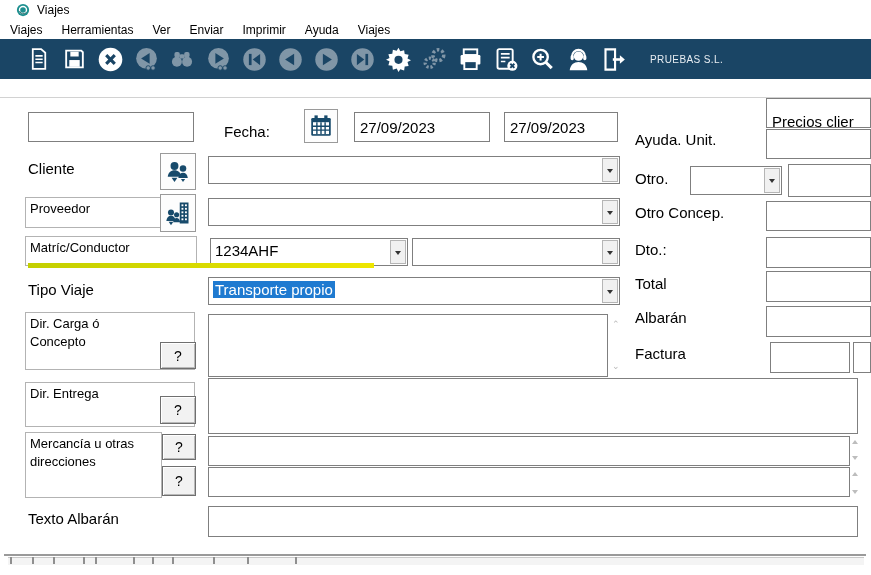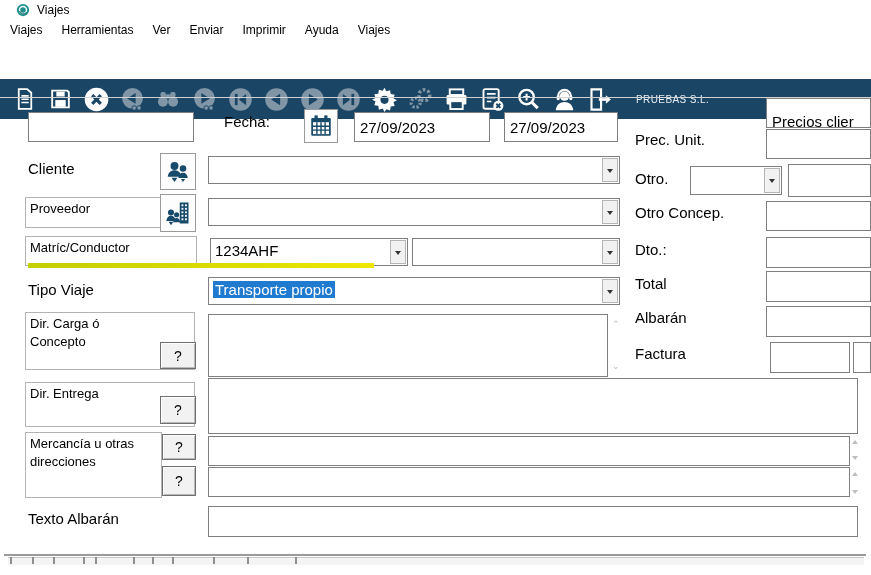--- a/index.html
+++ b/index.html
@@ -6,21 +6,21 @@
   #app{position:relative;width:871px;height:575px;background:#fff;overflow:hidden;
        font-family:"Liberation Sans",sans-serif;color:#000;}
 
   
   .titlebar{position:absolute;left:0;top:0;width:100%;height:20px;display:flex;align-items:center;gap:7px;padding-left:16px;box-sizing:border-box;}
   .titlebar .t{font-size:12px;}
   .menubar{position:absolute;left:0;top:20px;width:100%;height:19px;display:flex;align-items:center;gap:19px;padding-left:10px;box-sizing:border-box;font-size:12px;}
   .menubar span{cursor:default;}
 
   
-  .toolbar{position:absolute;left:0;top:39px;width:100%;height:40px;background:#1a4565;display:flex;align-items:center;gap:8px;padding-left:10px;box-sizing:border-box;margin-top:40px;}
+  .toolbar{position:absolute;left:0;top:39px;width:100%;height:40px;background:#1a4565;display:flex;align-items:center;gap:8px;padding-left:24px;box-sizing:border-box;}
   .tb{width:28px;height:30px;display:flex;align-items:center;justify-content:center;color:#fff;flex:0 0 auto;}
   .tb.dis{color:#8096a7;}
   .tb svg{display:block;}
   .company{color:#e7edf2;font-size:10px;letter-spacing:.4px;margin-left:14px;}
 
   .sep{position:absolute;left:0;top:97px;width:100%;height:1px;background:#d2d2d2;}
 
   
   .inp{position:absolute;background:#fff;border:1px solid #7f7f7f;box-sizing:border-box;font-family:"Liberation Sans",sans-serif;font-size:15px;padding:14px 5px;outline:none;}
   .lblbox{position:absolute;border:1px solid #b3b3b3;box-sizing:border-box;background:#fff;font-size:13px;padding:2px 4px;line-height:1.35;}
@@ -187,21 +187,21 @@
           <path d="M10.5 12h8.2" stroke="currentColor" stroke-width="2.3"></path>
           <path d="M16.8 8.2L21.2 12l-4.4 3.8z" fill="currentColor"></path>
         </svg>
     </div>
     <span class="company">PRUEBAS S.L.</span>
   </div>
 
   <div class="sep"></div>
 
   <input class="inp" style="left: 28px; top: 112px; width: 166px; height: 30px;" value="">
-  <span class="lbl" style="left:224px;top:113px;text-align:center;">Fecha:</span>
+  <span class="lbl" style="left:224px;top:123px;text-align:center;">Fecha:</span>
   <div class="iconbtn" style="left:304px;top:109px;width:34px;height:34px;">
     <svg width="26" height="26" viewBox="0 0 24 24">
         <rect x="3" y="4.5" width="18" height="16.5" rx="1.2" fill="#174a6b"></rect>
         <rect x="6" y="2.2" width="3" height="4.5" fill="#174a6b"></rect>
         <rect x="15" y="2.2" width="3" height="4.5" fill="#174a6b"></rect>
         <rect x="4.6" y="8.5" width="14.8" height="11" fill="#fff"></rect>
         <path d="M8.2 8.5v11M12 8.5v11M15.8 8.5v11M4.6 12.2h14.8M4.6 15.8h14.8" stroke="#174a6b" stroke-width="1.3"></path>
       </svg>
   </div>
   <input class="inp" style="left: 354px; top: 112px; width: 136px; height: 28px;" value="27/09/2023">
@@ -294,21 +294,21 @@
   <span class="minithumb u" style="left:852px;top:440px;"></span>
   <span class="minithumb d" style="left:852px;top:456px;"></span>
   <span class="minithumb u" style="left:852px;top:472px;"></span>
   <span class="minithumb d" style="left:852px;top:490px;"></span>
 
   <span class="lbl" style="left:28px;top:510px;">Texto Albarán</span>
   <input class="inp" style="left: 208px; top: 506px; width: 650px; height: 31px;">
 
   <div class="inp" style="left:766px;top:98px;width:105px;height:28px;overflow:hidden;white-space:nowrap;">Precios clier</div>
 
-  <span class="lbl" style="left:635px;top:131px;">Prec. Unit.</span>
+  <span class="lbl" style="left:635px;top:131px;">Ayuda. Unit.</span>
   <input class="inp" style="left: 766px; top: 129px; width: 105px; height: 30px;" value="">
 
   <span class="lbl" style="left:635px;top:170px;">Otro.</span>
   <div class="combo" style="left:690px;top:166px;width:92px;height:29px;">
     <span class="val"></span>
     <span class="darr"></span>
   </div>
   <input class="inp" style="left: 788px; top: 164px; width: 83px; height: 33px;">
 
   <span class="lbl" style="left:635px;top:204px;">Otro Concep.</span>

